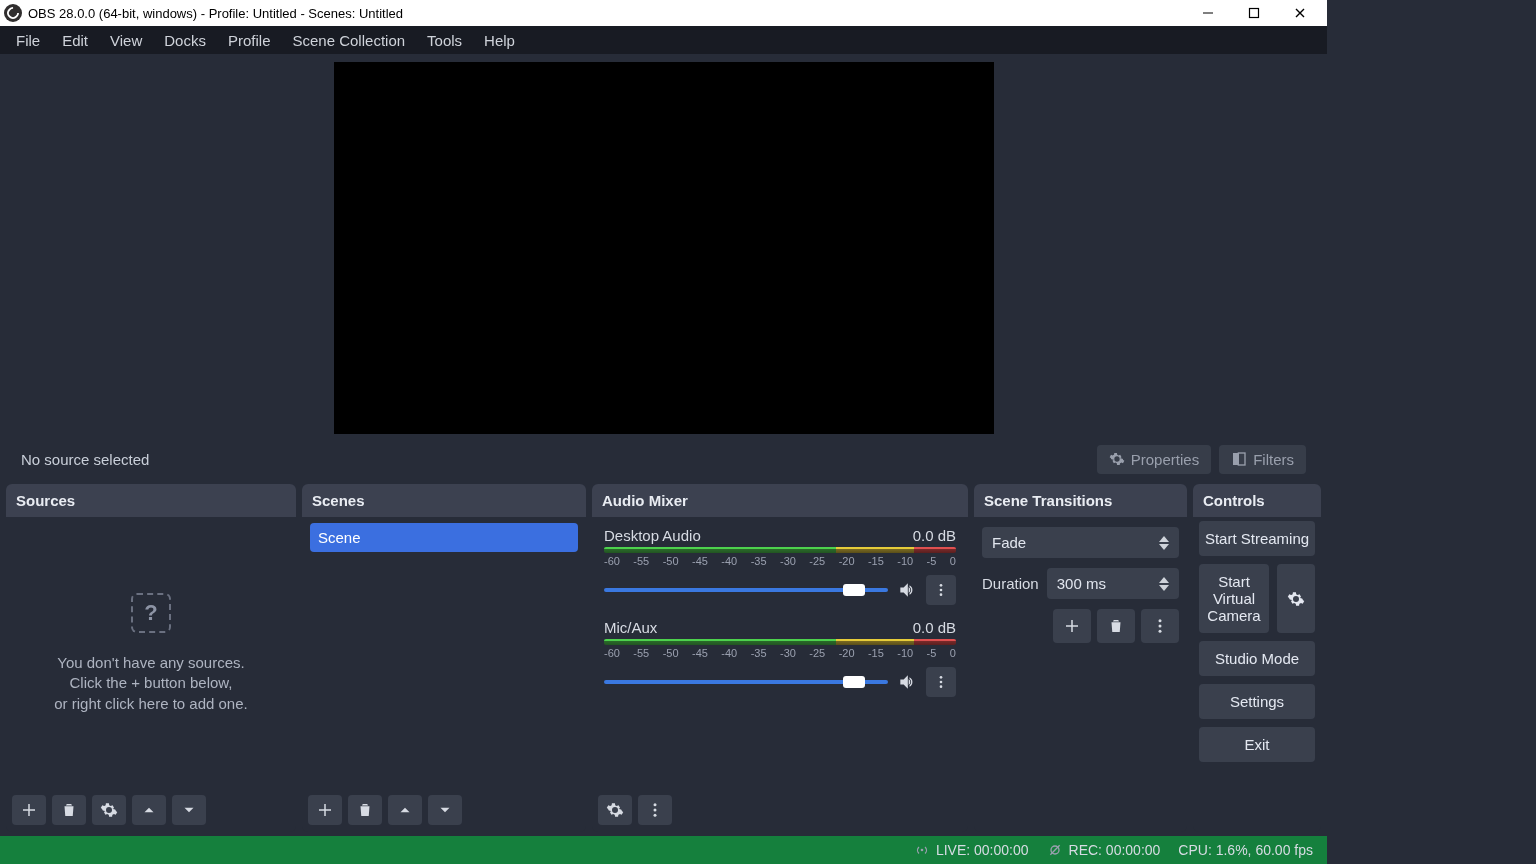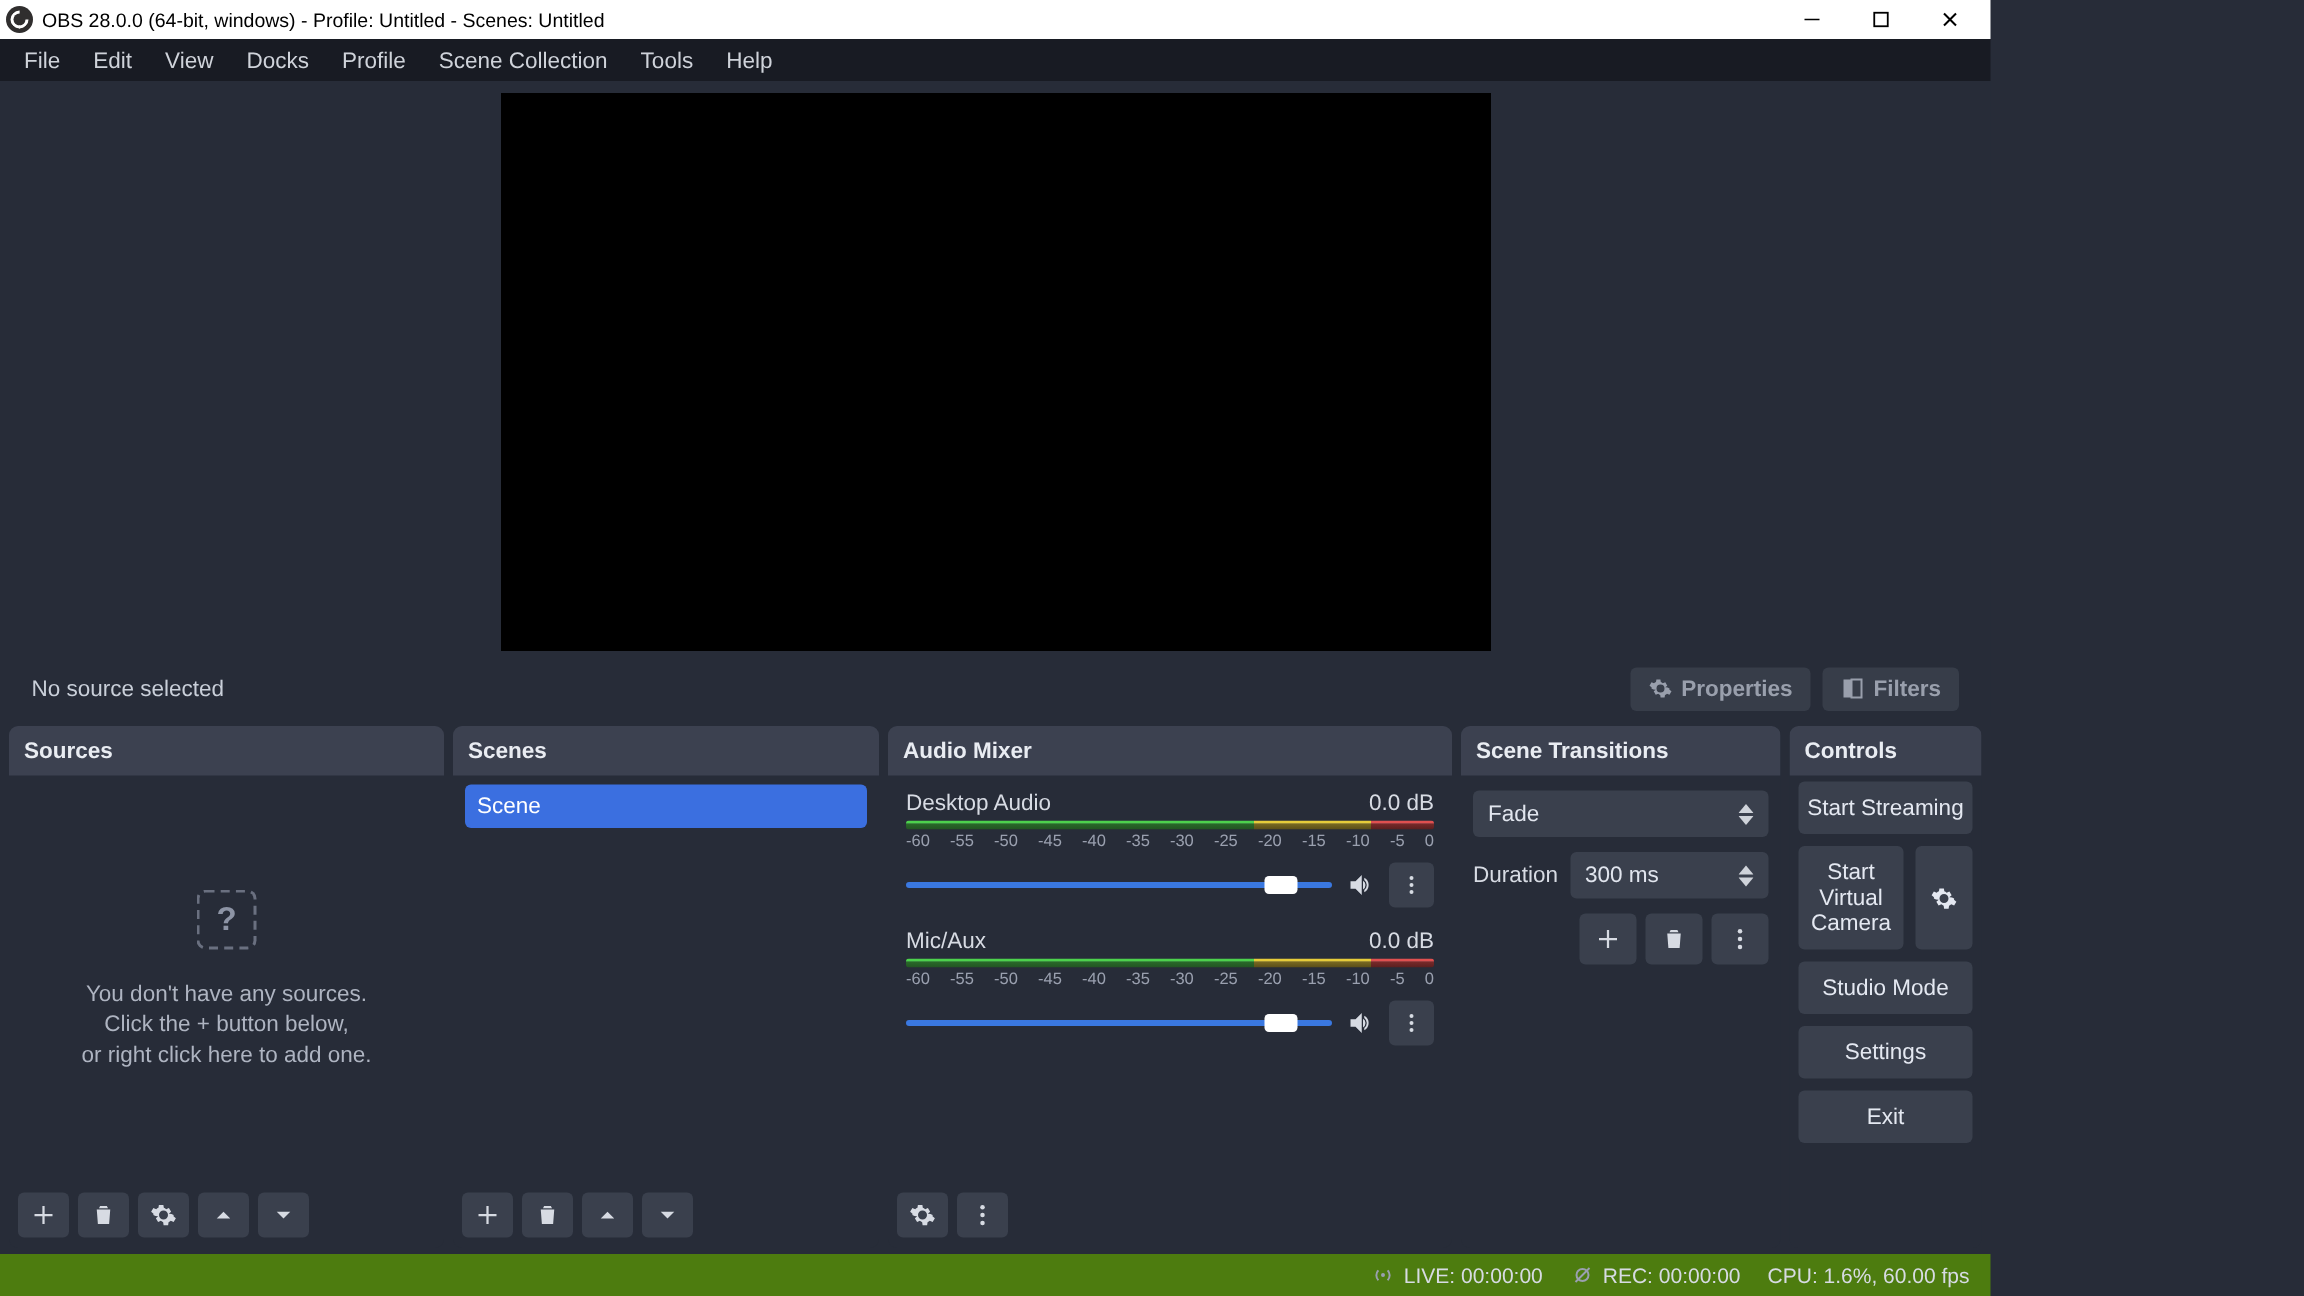--- a/index.html
+++ b/index.html
@@ -16,21 +16,21 @@
 .menubar { height: 28px; background: #181b23; display: flex; align-items: center; padding: 0 6px; gap: 2px; font-size: 15px; }
 .menubar .menuitem { padding: 4px 10px; color: #cfd3da; border-radius: 3px; }
 
 .preview-wrap { flex: 0 0 auto; background: #272c38; display: flex; align-items: center; justify-content: center; padding: 8px 0 6px 0; }
 .preview { width: 660px; height: 372px; background: #000; }
 
 .preview-toolbar { height: 38px; display: flex; align-items: center; padding: 0 21px; gap: 10px; background: #272c38; }
 .preview-toolbar .notxt { color: #c9cfd9; font-size: 15px; margin-right: auto; margin-left: 0; }
 .tbtn { background: #3a404d; border: none; color: #aeb4c1; padding: 6px 12px; border-radius: 4px; display: inline-flex; align-items: center; gap: 6px; font-size: 15px; }
 .tbtn svg { width: 16px; height: 16px; fill: #aeb4c1; }
-.tbtn.disabled { opacity: 0.85; font-weight: bold; }
+.tbtn.disabled { opacity: 0.85; }
 .preview-toolbar .left-buttons { margin-left: 232px; display: flex; gap: 8px; }
 
 .docks { flex: 1; display: flex; gap: 6px; padding: 6px 6px 4px 6px; }
 .dock { background: #272c38; border-radius: 6px; display: flex; flex-direction: column; overflow: hidden; }
 .dock-header { background: #3c4150; color: #e9ecf2; font-weight: 600; font-size: 15px; padding: 8px 10px; }
 .dock-body { flex: 1; position: relative; padding: 6px; }
 .dock-footer { padding: 5px 6px 7px 6px; display: flex; gap: 6px; }
 .iconbtn { width: 34px; height: 30px; background: #3a404d; border-radius: 4px; display: inline-flex; align-items: center; justify-content: center; color: #d7dbe3; }
 .iconbtn svg { width: 18px; height: 18px; fill: currentColor; }
 
@@ -62,21 +62,21 @@
 .trans-dur { display: flex; align-items: center; gap: 8px; margin-top: 10px; }
 .trans-dur .lbl { color: #d7dbe3; font-size: 15px; }
 .trans-btns { display: flex; gap: 6px; margin-top: 10px; justify-content: flex-end; }
 
 .ctrl-btns { display: flex; flex-direction: column; gap: 8px; padding: 4px 6px; }
 .ctrl-btn { background: #3a404d; border-radius: 4px; padding: 9px 0; text-align: center; font-size: 15px; color: #e4e8f1; }
 .ctrl-row { display: flex; gap: 8px; }
 .ctrl-row .ctrl-btn { flex: 1; }
 .ctrl-row .gear { width: 38px; flex: none; display: flex; align-items: center; justify-content: center; }
 
-.status { height: 28px; background: #4d7c0f; display: flex; align-items: center; justify-content: flex-end; gap: 18px; padding: 0 14px; font-size: 14px; color: #d7dbe3; }
+.status { height: 28px; background: #15803d; display: flex; align-items: center; justify-content: flex-end; gap: 18px; padding: 0 14px; font-size: 14px; color: #d7dbe3; }
 .status .sitem { display: inline-flex; align-items: center; gap: 6px; }
 .status svg { width: 16px; height: 16px; fill: #9aa0af; }
 
 .d-scenes { width: 284px; }
 .d-sources { width: 290px; }
 .d-mixer { width: 376px; }
 .d-trans { width: 213px; }
 .d-controls { flex: 1; }
 </style>
 </head>

